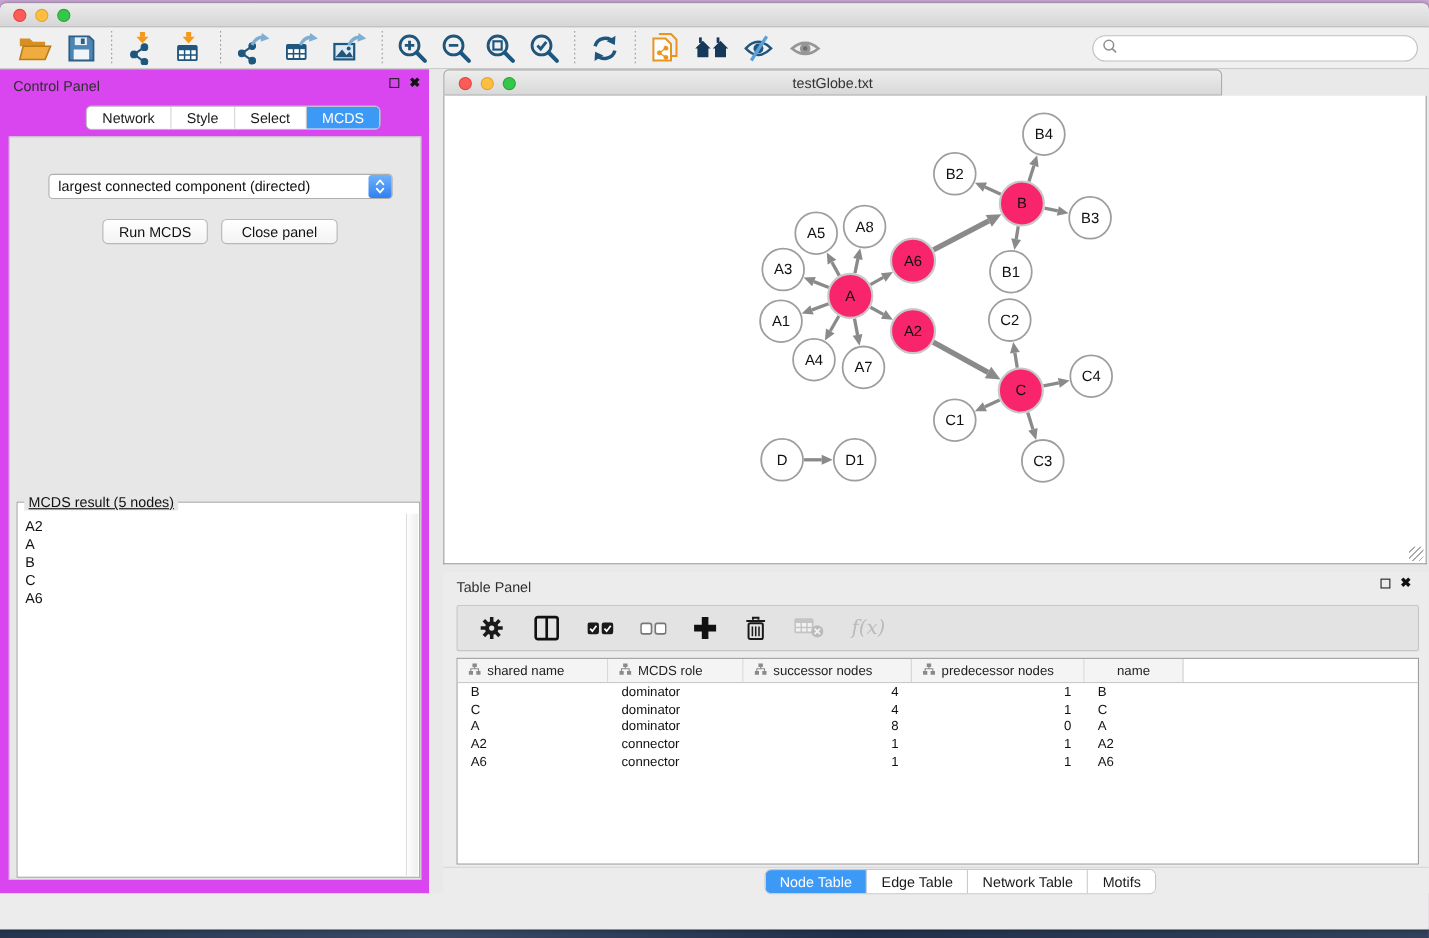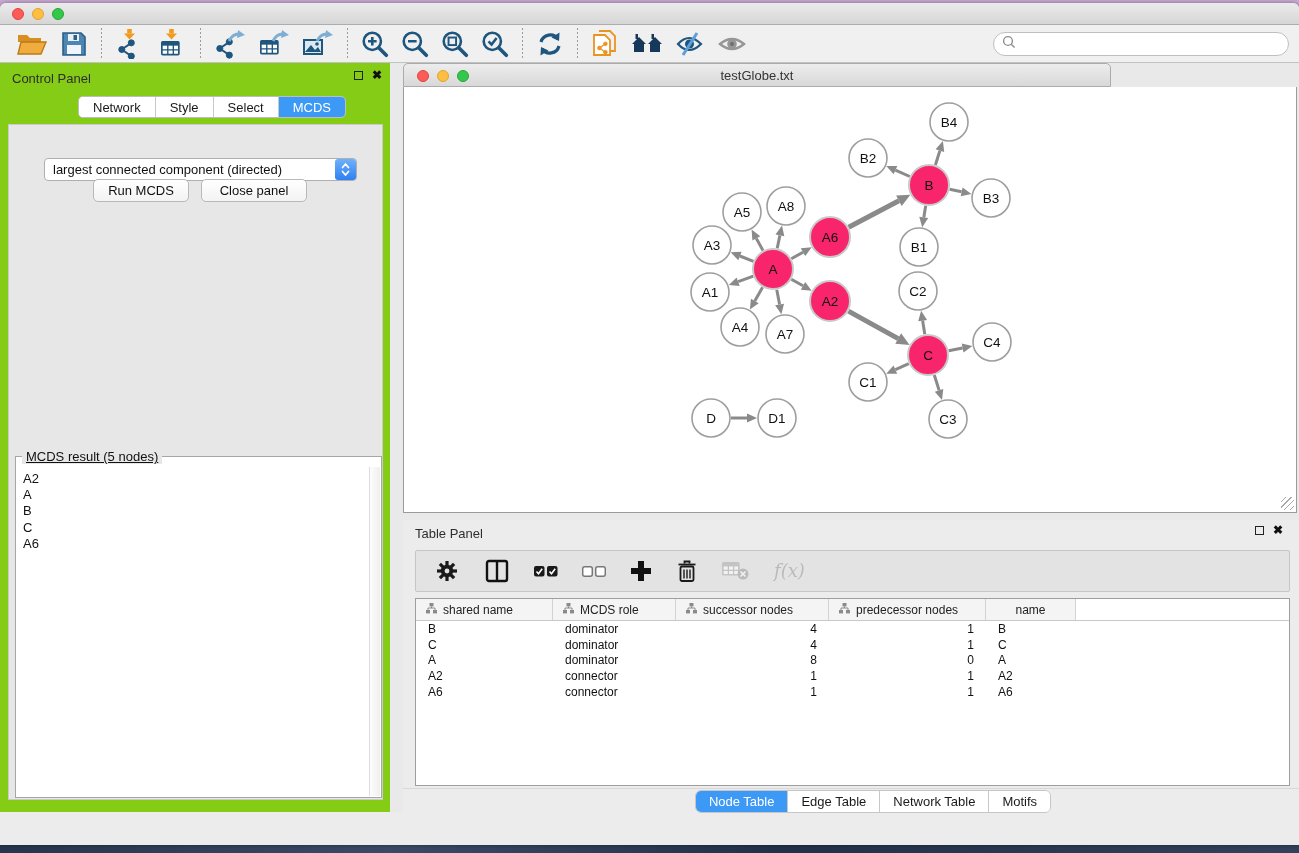--- a/index.html
+++ b/index.html
@@ -31,21 +31,21 @@
     background-size:1px 4px; }
   .tb-btn { background:none; border:none; padding:1px 2px; cursor:default; line-height:0; }
   .search-wrap { position:absolute; right:10px; top:7px; width:296px; height:24px;
     background:#fff; border:1px solid #BFBFBF; border-radius:12px;
     display:flex; align-items:center; padding-left:8px; gap:5px; }
   .search-wrap input { border:none; outline:none; flex:1; height:18px; font-size:12px;
     background:transparent; font-family:"Liberation Sans",sans-serif; }
 
   
   .main { position:absolute; left:0; top:60px; width:1299px; height:749px; background:#E9E9E9; }
-  .control-panel { position:absolute; left:0; top:0; width:390px; height:749px; background:#84cc16; }
+  .control-panel { position:absolute; left:0; top:0; width:390px; height:749px; background:#d946ef; }
   .right-area { position:absolute; left:403px; top:0; width:896px; height:749px; }
 
   
   .cp-header { position:absolute; left:0; top:0; width:100%; height:30px; }
   .panel-title { position:absolute; left:12px; top:8px; font-size:13px; color:#2E2E2E; }
   .win-btns { position:absolute; top:8px; display:flex; gap:9px; align-items:center; }
   .cp-header .win-btns { right:8px; }
   .float-box { width:9px; height:9px; border:1.4px solid #222; display:inline-block; background:transparent; }
   .close-x { font-size:12px; font-weight:bold; color:#111; line-height:9px; }
   .seg-tabs { position:absolute; left:78px; top:33px; display:flex; height:22px;
@@ -58,21 +58,21 @@
     background:#E7E7E7; border:1px solid #CACACA; }
   .opt-label { position:absolute; left:0; width:100%; top:10px; text-align:center;
     font-size:13px; color:#1A1A1A; }
   .dropdown { position:absolute; left:35px; top:33px; width:313px; height:23px;
     background:#fff; border:1px solid #AFAFAF; border-radius:4px;
     display:flex; align-items:center; }
   .dropdown .dd-text { flex:1; padding-left:8px; font-size:13px; color:#111; white-space:nowrap; }
   .dd-stepper { width:21px; height:21px; margin-right:0px; border-radius:3px;
     background:linear-gradient(#6FB1FA,#2F80F2);
     display:flex; align-items:center; justify-content:center; }
-  .cp-btn { position:absolute; top:54px; height:23px; background:linear-gradient(#FFFFFF,#F3F3F3);
+  .cp-btn { position:absolute; top:74px; height:23px; background:linear-gradient(#FFFFFF,#F3F3F3);
     border:1px solid #B9B9B9; border-radius:5px; font-size:13px; color:#111;
     font-family:"Liberation Sans",sans-serif; }
   .result-group { position:absolute; left:6px; top:331px; width:367px; height:342px;
     border:1px solid #A6A6A6; background:#fff; }
   .result-title { position:absolute; top:-8px; left:6px; background:#E7E7E7;
     padding:0 4px; font-size:13px; color:#111;text-decoration:underline; }
   .result-list { position:absolute; left:1px; top:10px; bottom:1px; right:12px;
     padding:4px 0 0 6px; font-size:13px; color:#111; overflow:hidden; }
   .result-list div { line-height:16.2px; }
   .result-scroll { position:absolute; right:1px; top:10px; bottom:1px; width:11px;

